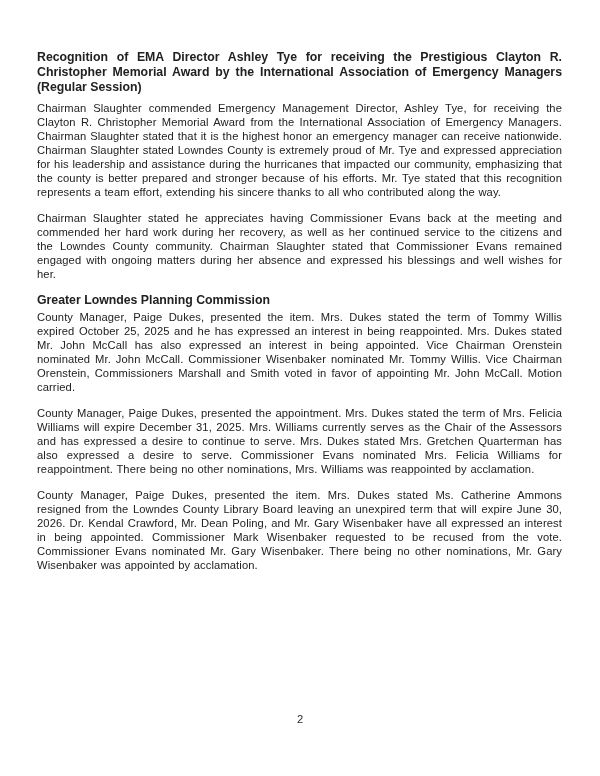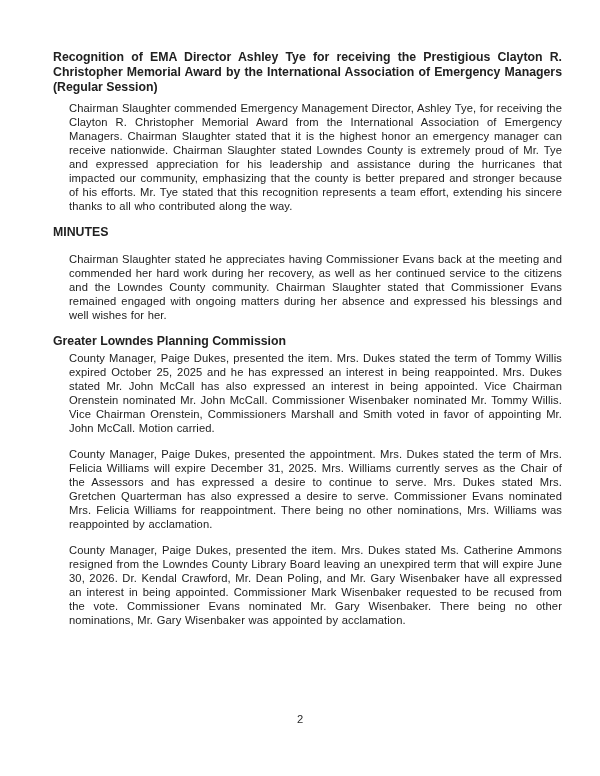--- a/index.html
+++ b/index.html
@@ -8,30 +8,30 @@
     background: #ffffff;
   }
   .page {
     position: relative;
     width: 600px;
     height: 776px;
     box-sizing: border-box;
     background: #ffffff;
     color: #212121;
     font-family: "Liberation Sans", sans-serif;
-    padding: 50px 38px 0 53px;
+    padding: 50px 38px 0 37px;
     overflow: hidden;
   }
   .para {
     font-size: 11.2px;
     line-height: 14px;
     text-align: justify;
     word-spacing: 0.4px;
     letter-spacing: 0.1px;
-    margin: 0 0 12px 16px;
+    margin: 0 0 12px 0;
   }
   .h-rec {
     font-size: 12.3px;
     font-weight: bold;
     line-height: 15px;
     text-align: justify;
     margin: 0 0 6px 0;
   }
   .h-section {
     font-size: 12.3px;
@@ -60,21 +60,20 @@
 <body>
 
 <div class="page">
 
   <div>
     <div class="h-rec">Recognition of EMA Director Ashley Tye for receiving the Prestigious Clayton R. Christopher Memorial Award by the International Association of Emergency Managers (Regular Session)</div>
     <p class="para">Chairman Slaughter commended Emergency Management Director, Ashley Tye, for receiving the Clayton R. Christopher Memorial Award from the International Association of Emergency Managers. Chairman Slaughter stated that it is the highest honor an emergency manager can receive nationwide. Chairman Slaughter stated Lowndes County is extremely proud of Mr. Tye and expressed appreciation for his leadership and assistance during the hurricanes that impacted our community, emphasizing that the county is better prepared and stronger because of his efforts. Mr. Tye stated that this recognition represents a team effort, extending his sincere thanks to all who contributed along the way.</p>
   </div>
 
   <div>
-    <div class="h-section">MINUTES</div>
     <p class="para">Chairman Slaughter stated he appreciates having Commissioner Evans back at the meeting and commended her hard work during her recovery, as well as her continued service to the citizens and the Lowndes County community. Chairman Slaughter stated that Commissioner Evans remained engaged with ongoing matters during her absence and expressed his blessings and well wishes for her.</p>
   </div>
 
   <div>
 
     <div>
       <div class="h-item">Greater Lowndes Planning Commission</div>
       <p class="para">County Manager, Paige Dukes, presented the item. Mrs. Dukes stated the term of Tommy Willis expired October 25, 2025 and he has expressed an interest in being reappointed. Mrs. Dukes stated Mr. John McCall has also expressed an interest in being appointed. Vice Chairman Orenstein nominated Mr. John McCall. Commissioner Wisenbaker nominated Mr. Tommy Willis. Vice Chairman Orenstein, Commissioners Marshall and Smith voted in favor of appointing Mr. John McCall. Motion carried.</p>
     </div>
 

